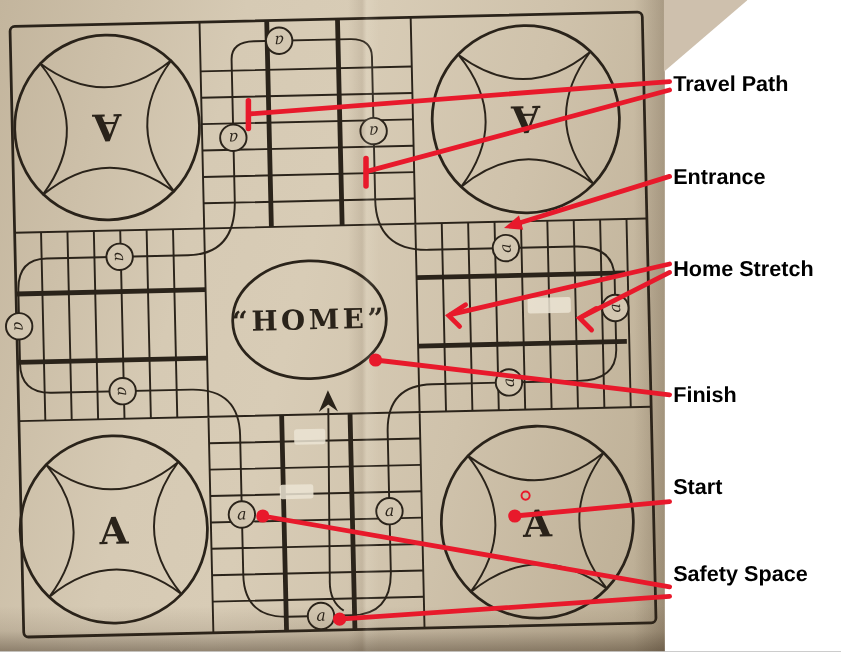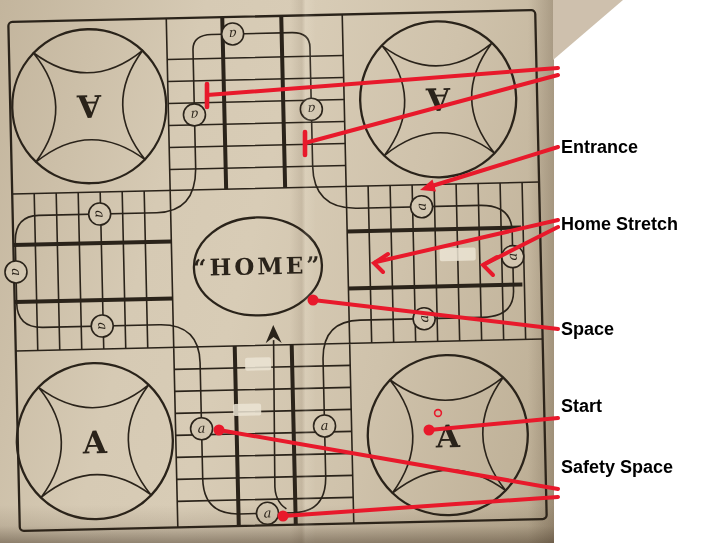--- a/index.html
+++ b/index.html
@@ -163,19 +163,20 @@
     <line class="red" x1="558" y1="418" x2="429" y2="430"></line>
     <circle class="red-fill" cx="429" cy="430" r="5.5"></circle>
     <circle class="red-open" cx="438" cy="413" r="3.4"></circle>
 
     <line class="red" x1="558" y1="489" x2="219" y2="430"></line>
     <circle class="red-fill" cx="219" cy="430" r="5.5"></circle>
     <line class="red" x1="558" y1="497" x2="283" y2="516"></line>
     <circle class="red-fill" cx="283" cy="516" r="5.5"></circle>
   </svg>
 
+  <div class="anno-label" style="top:60px">Travel Path</div>
   <div class="anno-label" style="top:137px">Entrance</div>
   <div class="anno-label" style="top:214px">Home Stretch</div>
-  <div class="anno-label" style="top:319px">Space</div>
+  <div class="anno-label" style="top:319px">Finish</div>
   <div class="anno-label" style="top:396px">Start</div>
-  <div class="anno-label" style="top:457px">Safety Space</div>
+  <div class="anno-label" style="top:468px">Safety Space</div>
 
 </div>
 
 </body></html>

